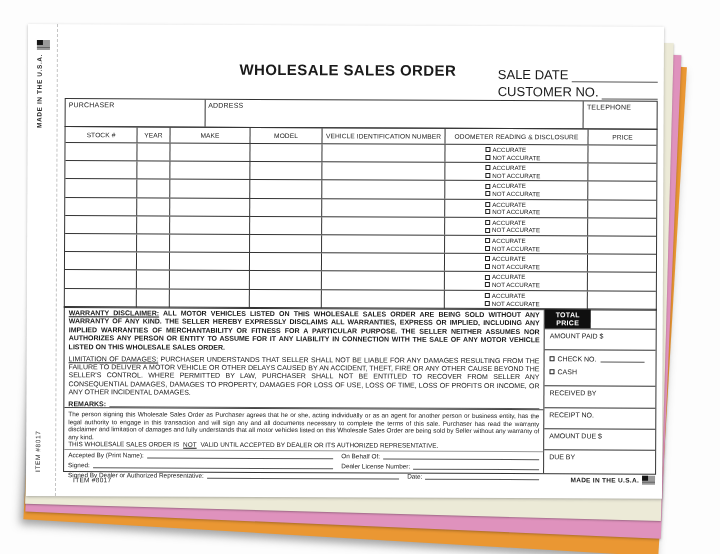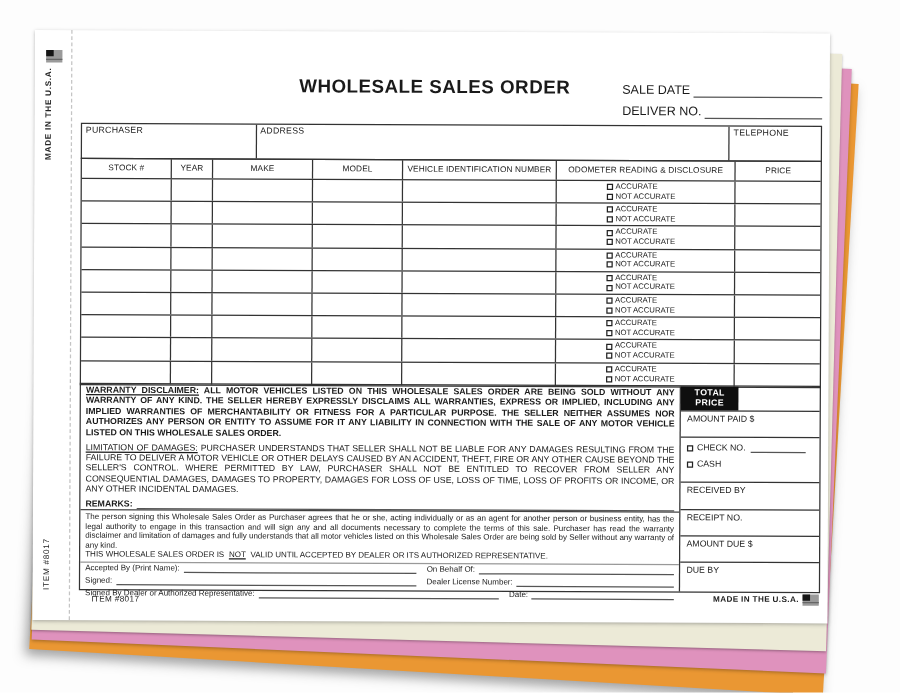--- a/index.html
+++ b/index.html
@@ -31,21 +31,21 @@
   .item-left { position:absolute; left:8px; top:398px; height:50px; }
   .flag { width:13px; height:10px; background:#9a9a9a; position:relative; display:inline-block; }
   .flag::before { content:""; position:absolute; left:0; top:0; width:6px; height:5px; background:#151515; }
   .flag::after  { content:""; position:absolute; left:0; bottom:2px; width:100%; height:1px; background:#666; }
   .flag-topleft { position:absolute; left:9px; top:16px; }
 
   .title { position:absolute; left:130px; top:36px; width:380px; text-align:center;
            font-size:15px; font-weight:bold; letter-spacing:.4px; }
 
   .hdr-field { position:absolute; left:470px; width:160px; display:flex;
-               align-items:flex-end; justify-content:flex-end; font-size:10px; }
+               align-items:flex-end; justify-content:flex-end; font-size:13px; }
   .hdr-field .fill { width:62px; }
   .sale-date { top:41px; } .cust-no { top:58px; }
 
   .fill { flex:1; border-bottom:1px solid #555; height:8px; margin-left:3px; }
 
   
   .ptable { position:absolute; left:37px; top:74px; width:593px; height:29px;
             border:1px solid #333; display:flex; }
   .pcell { border-right:1px solid #333; padding:2px 3px; font-size:7px; letter-spacing:.2px; }
   .pcell:last-child { border-right:none; }
@@ -124,21 +124,21 @@
       <div class="vert made-left">MADE IN THE U.S.A.</div>
       <div class="vert item-left">ITEM #8017</div>
 
       <div class="title">WHOLESALE SALES ORDER</div>
 
       <div class="hdr-field sale-date">
         <span>SALE DATE</span>
         <span class="fill"></span>
       </div>
       <div class="hdr-field cust-no">
-        <span>DELIVER NO.</span>
+        <span>CUSTOMER NO.</span>
         <span class="fill"></span>
       </div>
 
       <div class="ptable">
         <div class="pcell pc0">
           <span>PURCHASER</span>
         </div>
         <div class="pcell pc1">
           <span>ADDRESS</span>
         </div>

